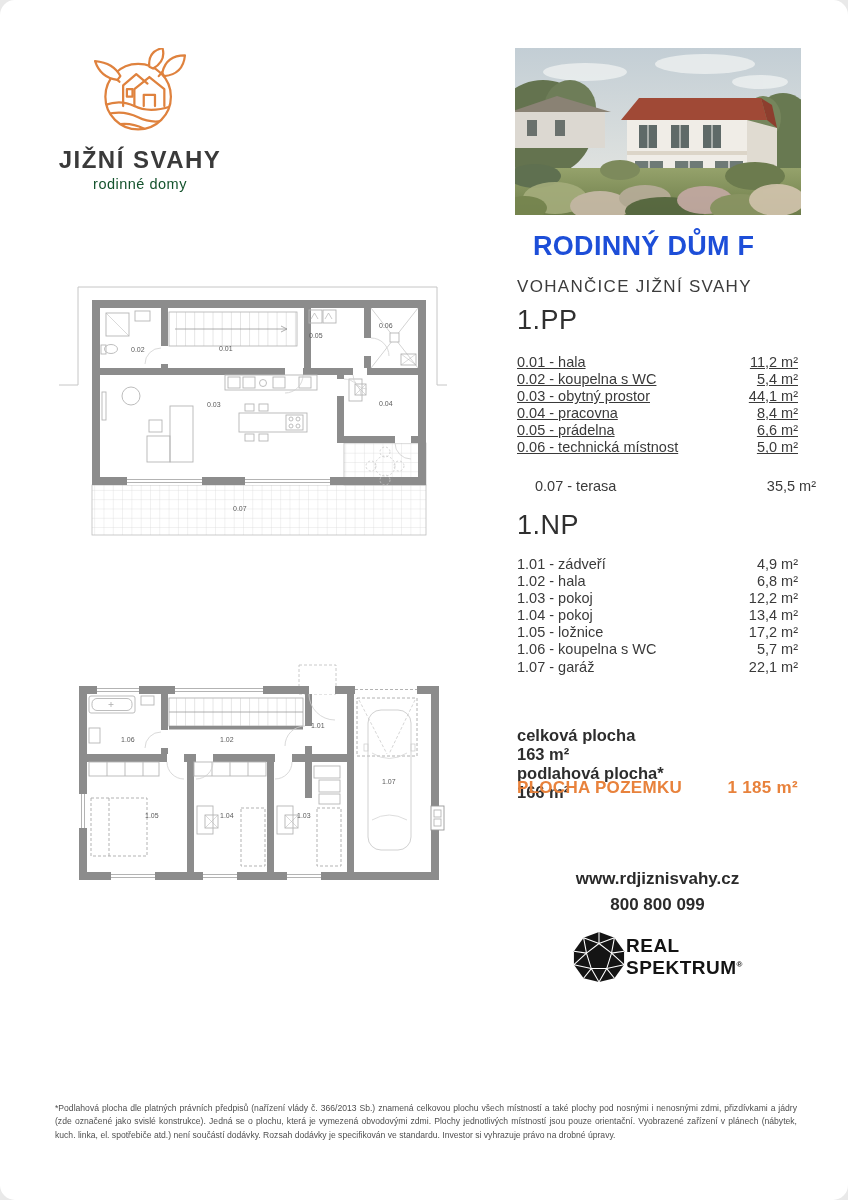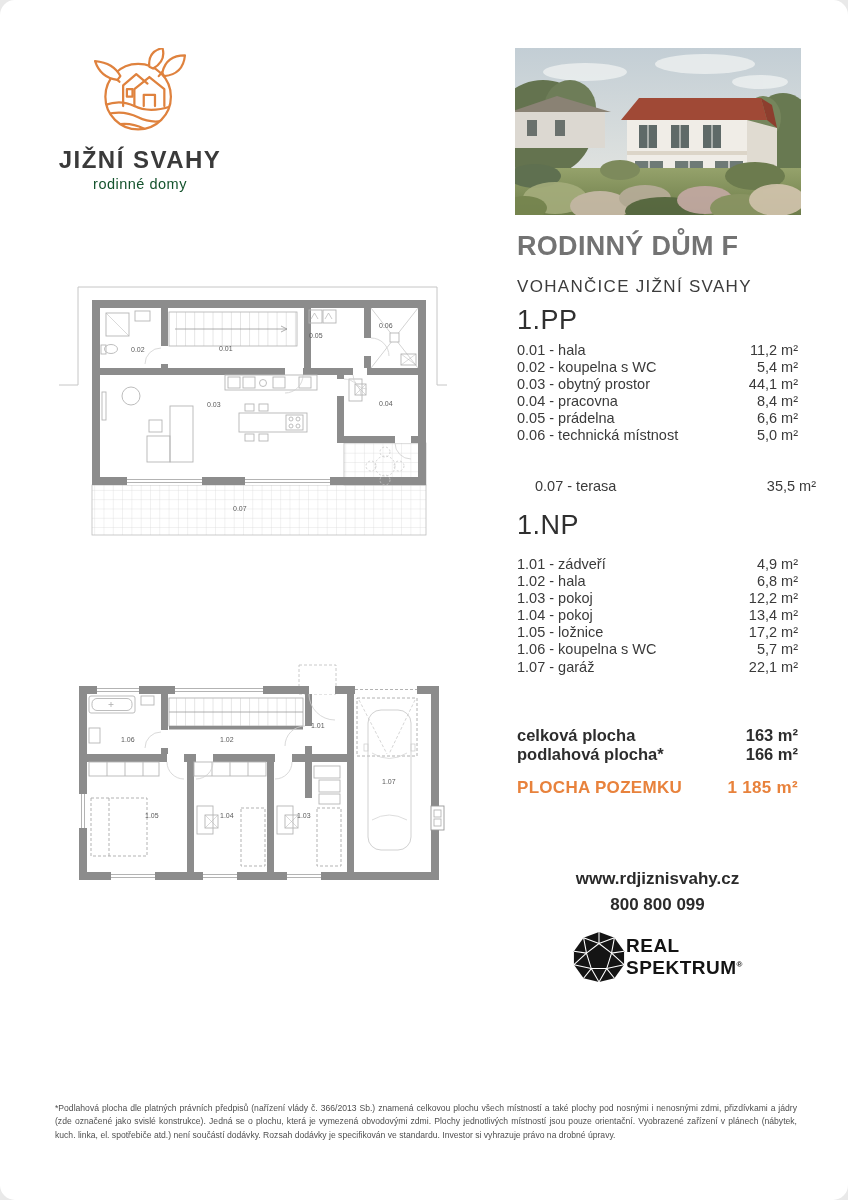--- a/index.html
+++ b/index.html
@@ -11,30 +11,30 @@
   .logo-block{left:30px;top:48px;width:220px;text-align:center;}
   .logo-title{font-size:24px;font-weight:700;letter-spacing:1.5px;color:#3a3a3a;margin-top:6px;}
   .logo-sub{font-size:14.5px;letter-spacing:.5px;color:#14532d;margin-top:2px;}
 
   
   .photo{left:515px;top:48px;width:286px;height:167px;}
   .photo svg{display:block;}
 
   
   .rcol{left:517px;top:0;width:281px;height:1200px;}
-  .r-title{position:absolute;top:231px;left:0;font-size:27px;font-weight:700;color:#737373;letter-spacing:.3px;white-space:nowrap;}
+  .r-title{position:absolute;top:231px;left:16px;font-size:27px;font-weight:700;color:#1d4ed8;letter-spacing:.3px;white-space:nowrap;}
   .r-sub{position:absolute;top:277px;left:0;font-size:17px;color:#3c3c3c;letter-spacing:1.3px;white-space:nowrap;}
   .floor-head{position:absolute;left:0;font-size:27px;color:#2f2f2f;font-weight:400;letter-spacing:.5px;}
   .pp-head{top:305px;} .np-head{top:510px;}
   .room-list{position:absolute;left:0;width:281px;}
-  .pp-list{top:342px;} .np-list{top:556px;}
+  .pp-list{top:354px;text-decoration:underline;} .np-list{top:556px;}
   .room-row{display:flex;justify-content:space-between;font-size:14.5px;line-height:17.1px;color:#3a3a3a;}
   .terrace-row{position:absolute;top:478px;left:18px;width:281px;display:flex;justify-content:space-between;font-size:14.5px;color:#3a3a3a;}
   .totals{position:absolute;top:726px;left:0;width:281px;}
-  .total-row{display:flex;justify-content:space-between;font-size:16.5px;font-weight:700;color:#2d2d2d;line-height:19px;}
+  .total-row{display:flex;justify-content:space-between;font-size:16.5px;font-weight:700;color:#2d2d2d;line-height:19px;flex-direction:column;}
   .land-row{position:absolute;top:778px;left:0;width:281px;display:flex;justify-content:space-between;
             font-size:17px;font-weight:700;color:#E8823C;letter-spacing:.3px;}
   .contact{position:absolute;top:869px;left:0;width:281px;text-align:center;}
   .website{font-size:17px;font-weight:700;color:#2b2b2b;}
   .phone{font-size:17px;font-weight:700;color:#2b2b2b;margin-top:6px;}
   .partner{position:absolute;top:930px;left:0;width:281px;display:flex;align-items:center;justify-content:center;gap:0;}
   .partner-name{font-size:19px;font-weight:700;color:#141414;line-height:19px;letter-spacing:.5px;}
   .partner-name sup{font-size:8px;}
 
   

